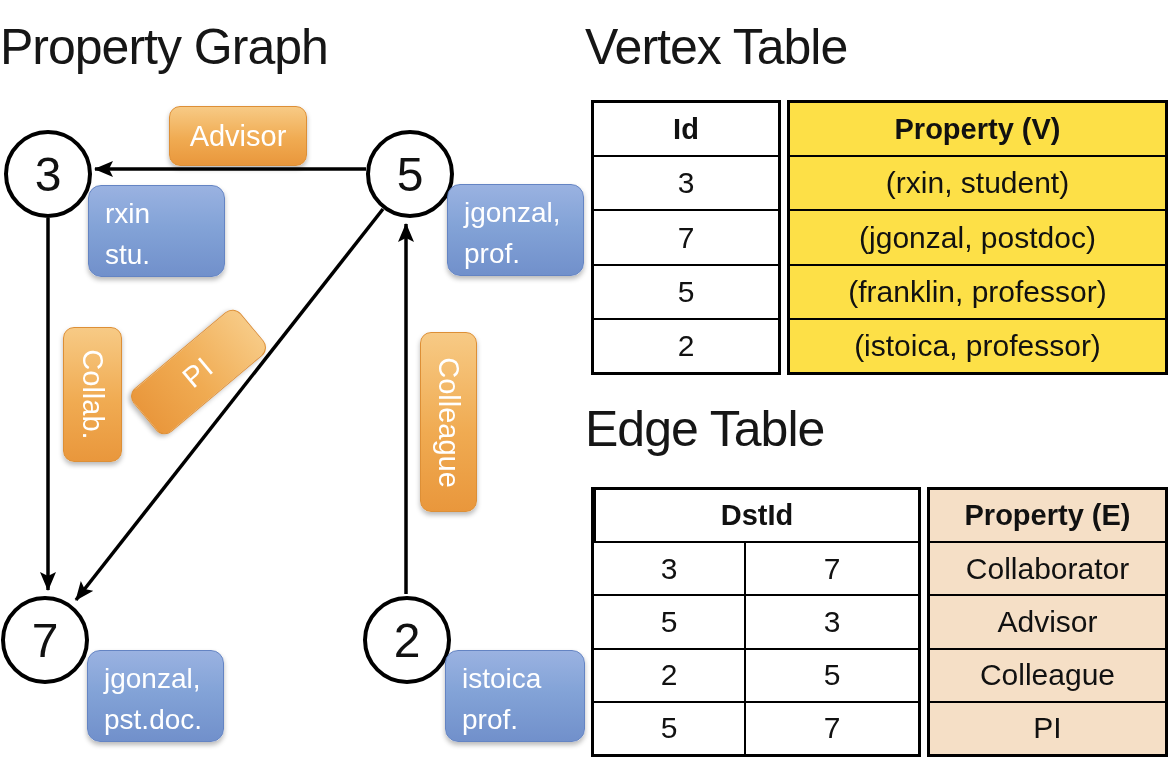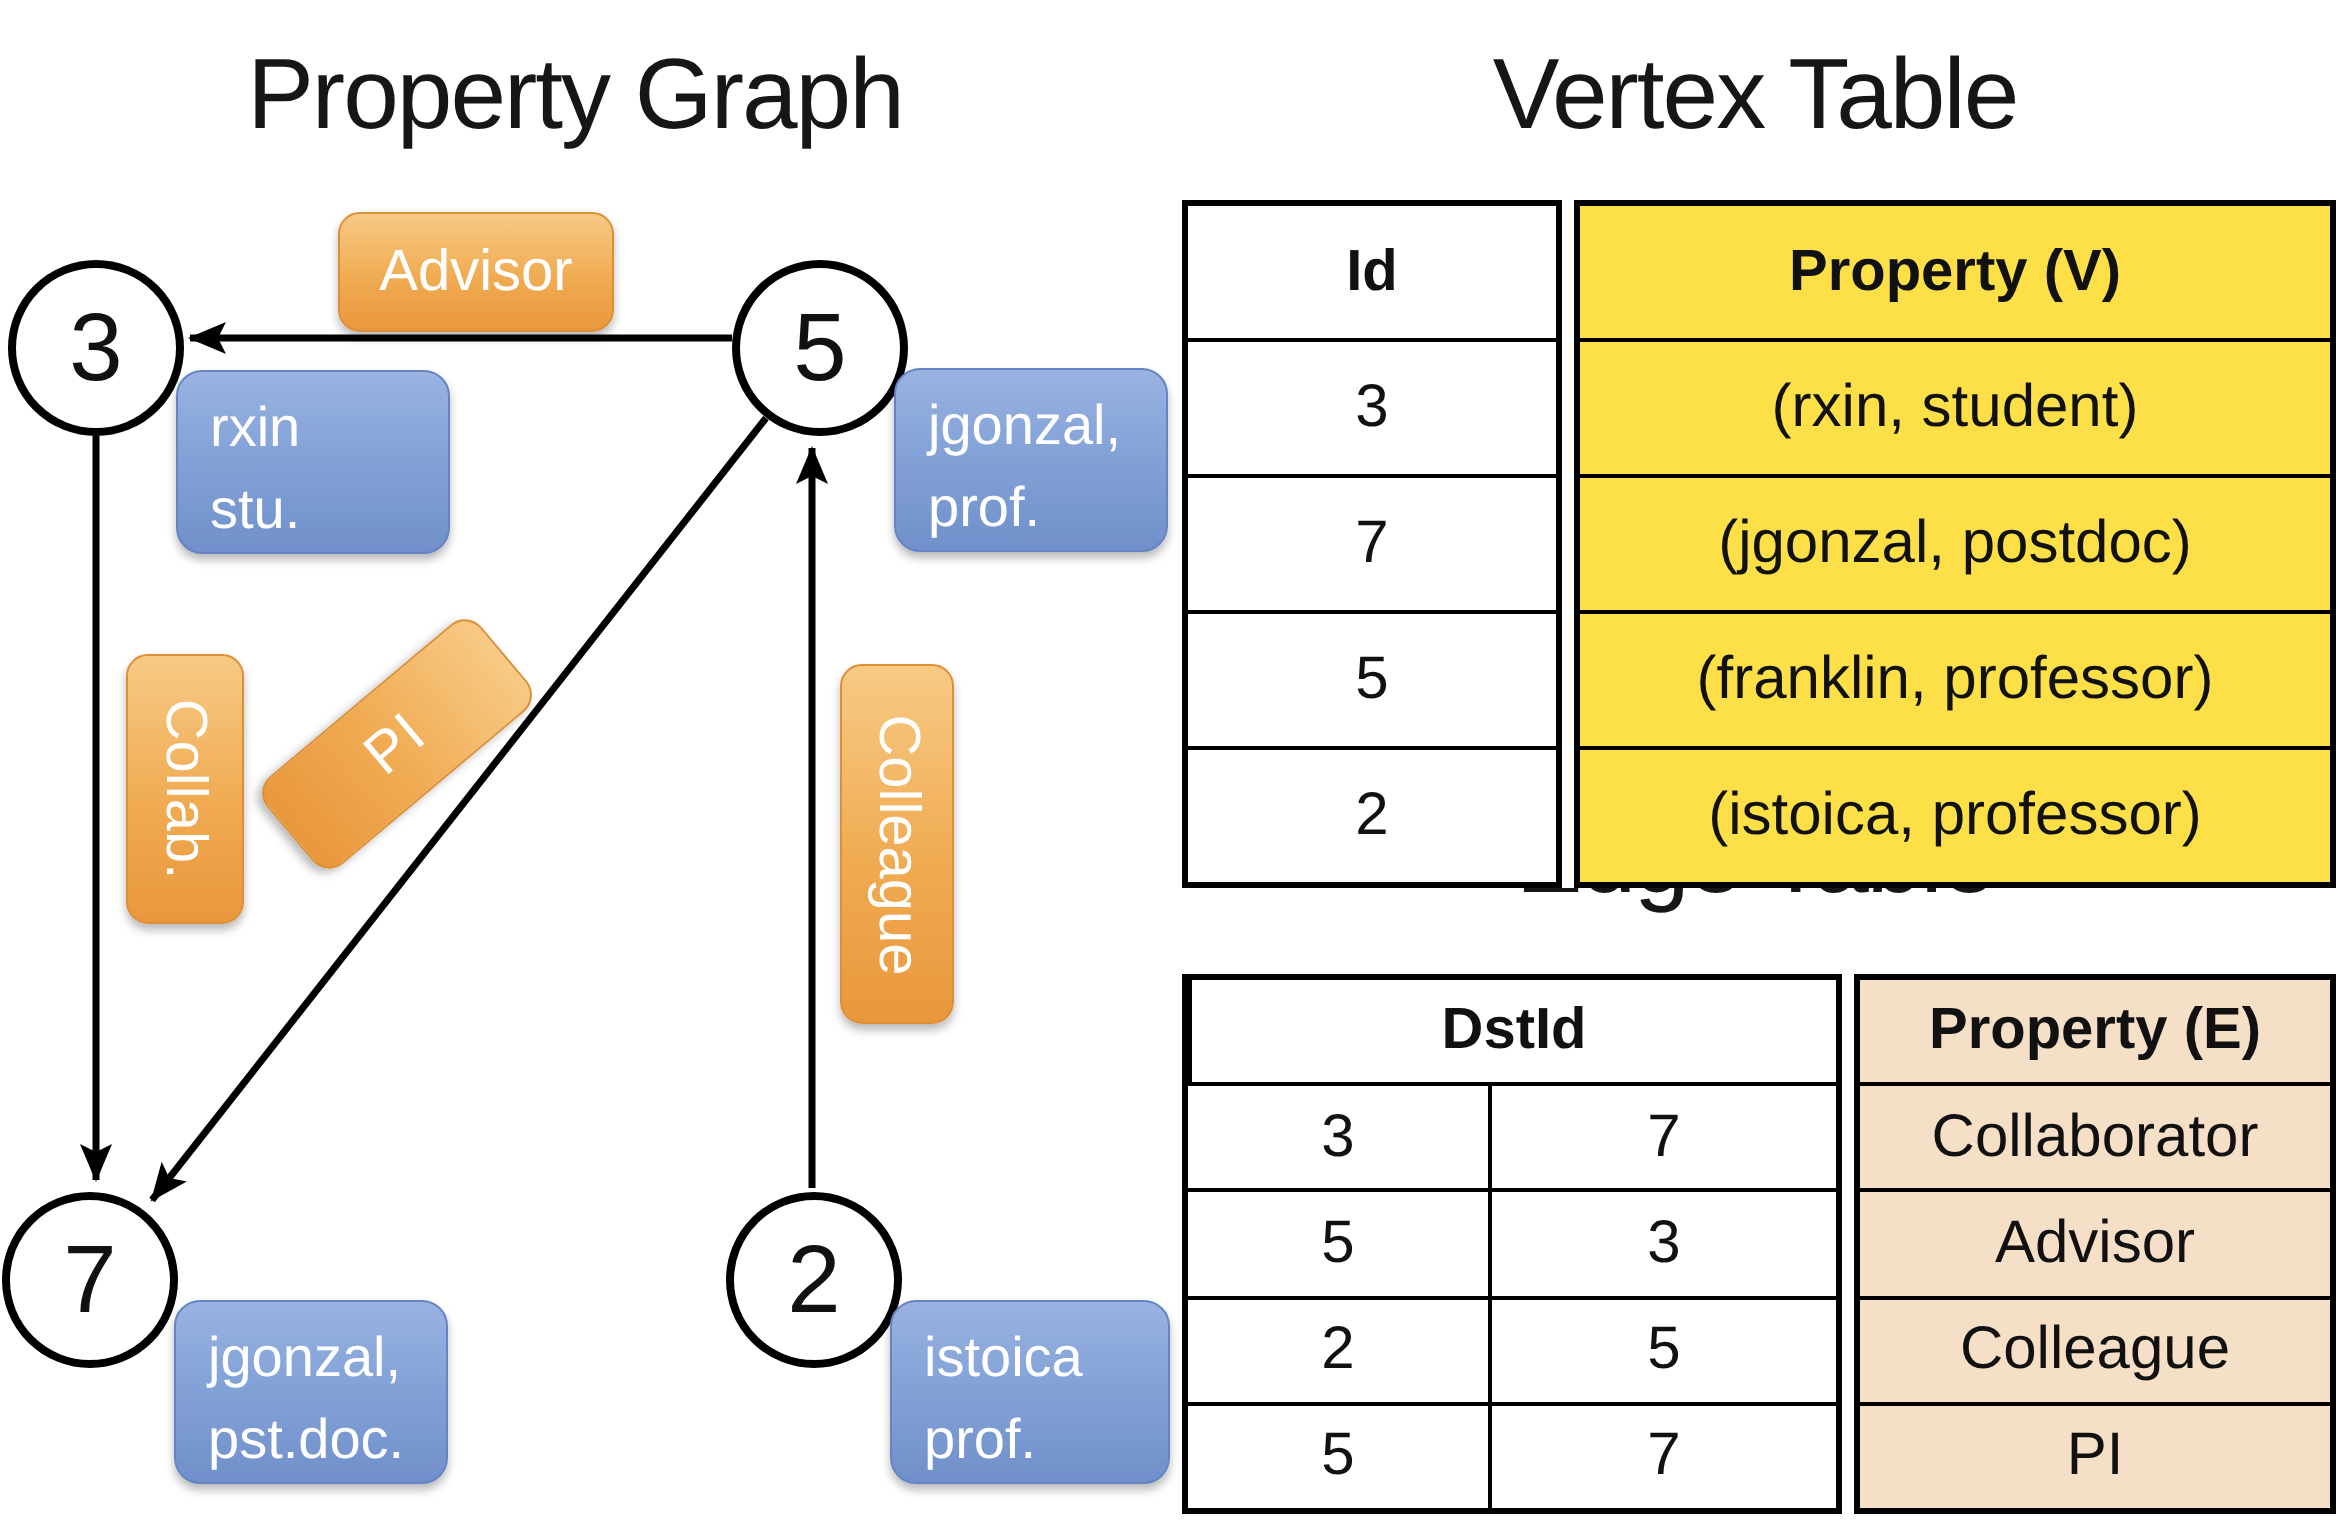--- a/index.html
+++ b/index.html
@@ -1,21 +1,21 @@
 <!DOCTYPE html>
 <html><head>
 <meta charset="utf-8">
 <style>
   html,body{margin:0;padding:0;background:#fff;}
   #stage{
     position:relative;width:1170px;height:760px;overflow:hidden;background:#fff;
     font-family:"Liberation Sans","DejaVu Sans",sans-serif;color:#111;
   }
   .title{
-    position:absolute;text-align:center;font-size:50px;font-weight:400;
+    position:absolute;font-size:50px;font-weight:400;
     letter-spacing:-1px;color:#161616;
   }
   #graph-title{left:0;top:18px;width:575px;}
   #vertex-title{left:585px;top:18px;width:585px;}
   #edge-title{left:585px;top:400px;width:585px;}
 
   svg.edges{position:absolute;left:0;top:0;z-index:1;}
 
   .node{
     position:absolute;width:88px;height:88px;box-sizing:border-box;
@@ -115,21 +115,21 @@
   </div>
   <div class="vbox" style="left:62px;top:650px;width:137px;height:92px;">
     <div>jgonzal,</div>
     <div>pst.doc.</div>
   </div>
   <div class="vbox" style="left:420px;top:650px;width:140px;height:92px;">
     <div>istoica</div>
     <div>prof.</div>
   </div>
 
-  <div class="tbl" style="left:591px;top:100px;width:577px;height:344px;">
+  <div class="tbl" style="left:591px;top:100px;width:577px;height:275px;">
     <div class="subtbl" style="width:190px;">
       <div class="row">
           <div class="cell hdr">Id</div>
         </div>
       <div class="row">
           <div class="cell">3</div>
         </div>
       <div class="row">
           <div class="cell">7</div>
         </div>

